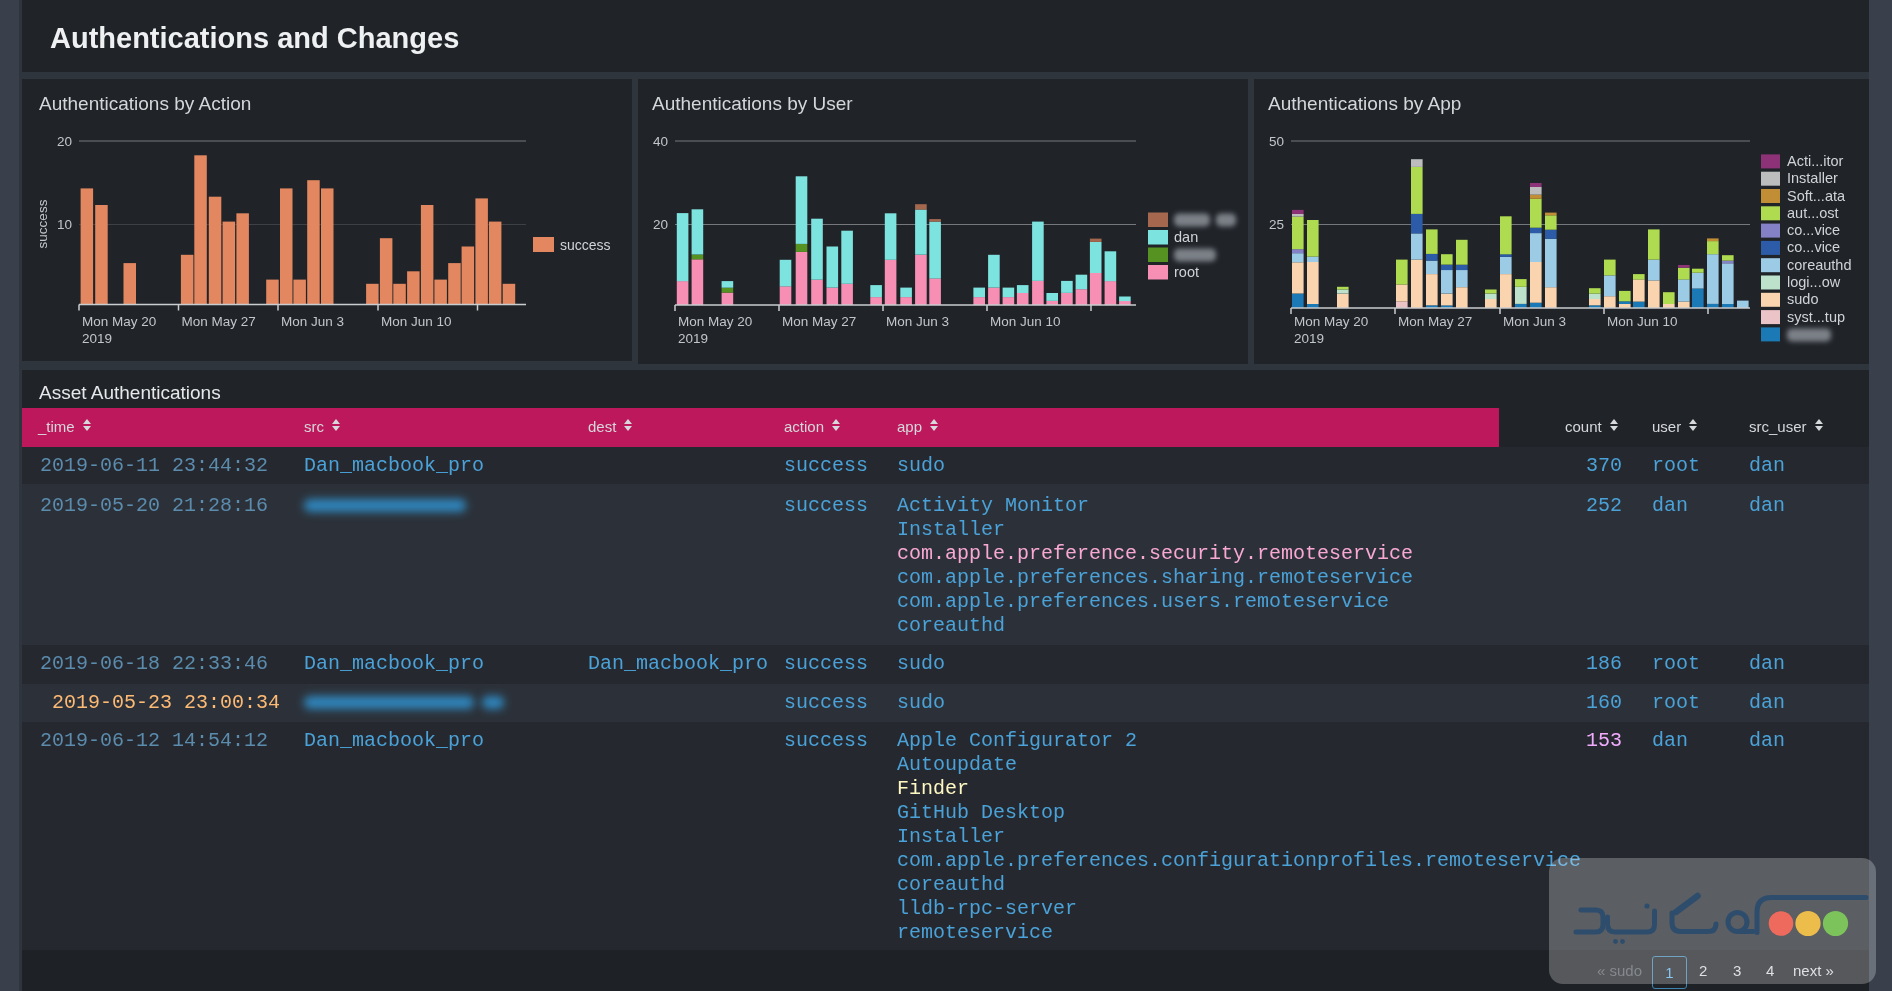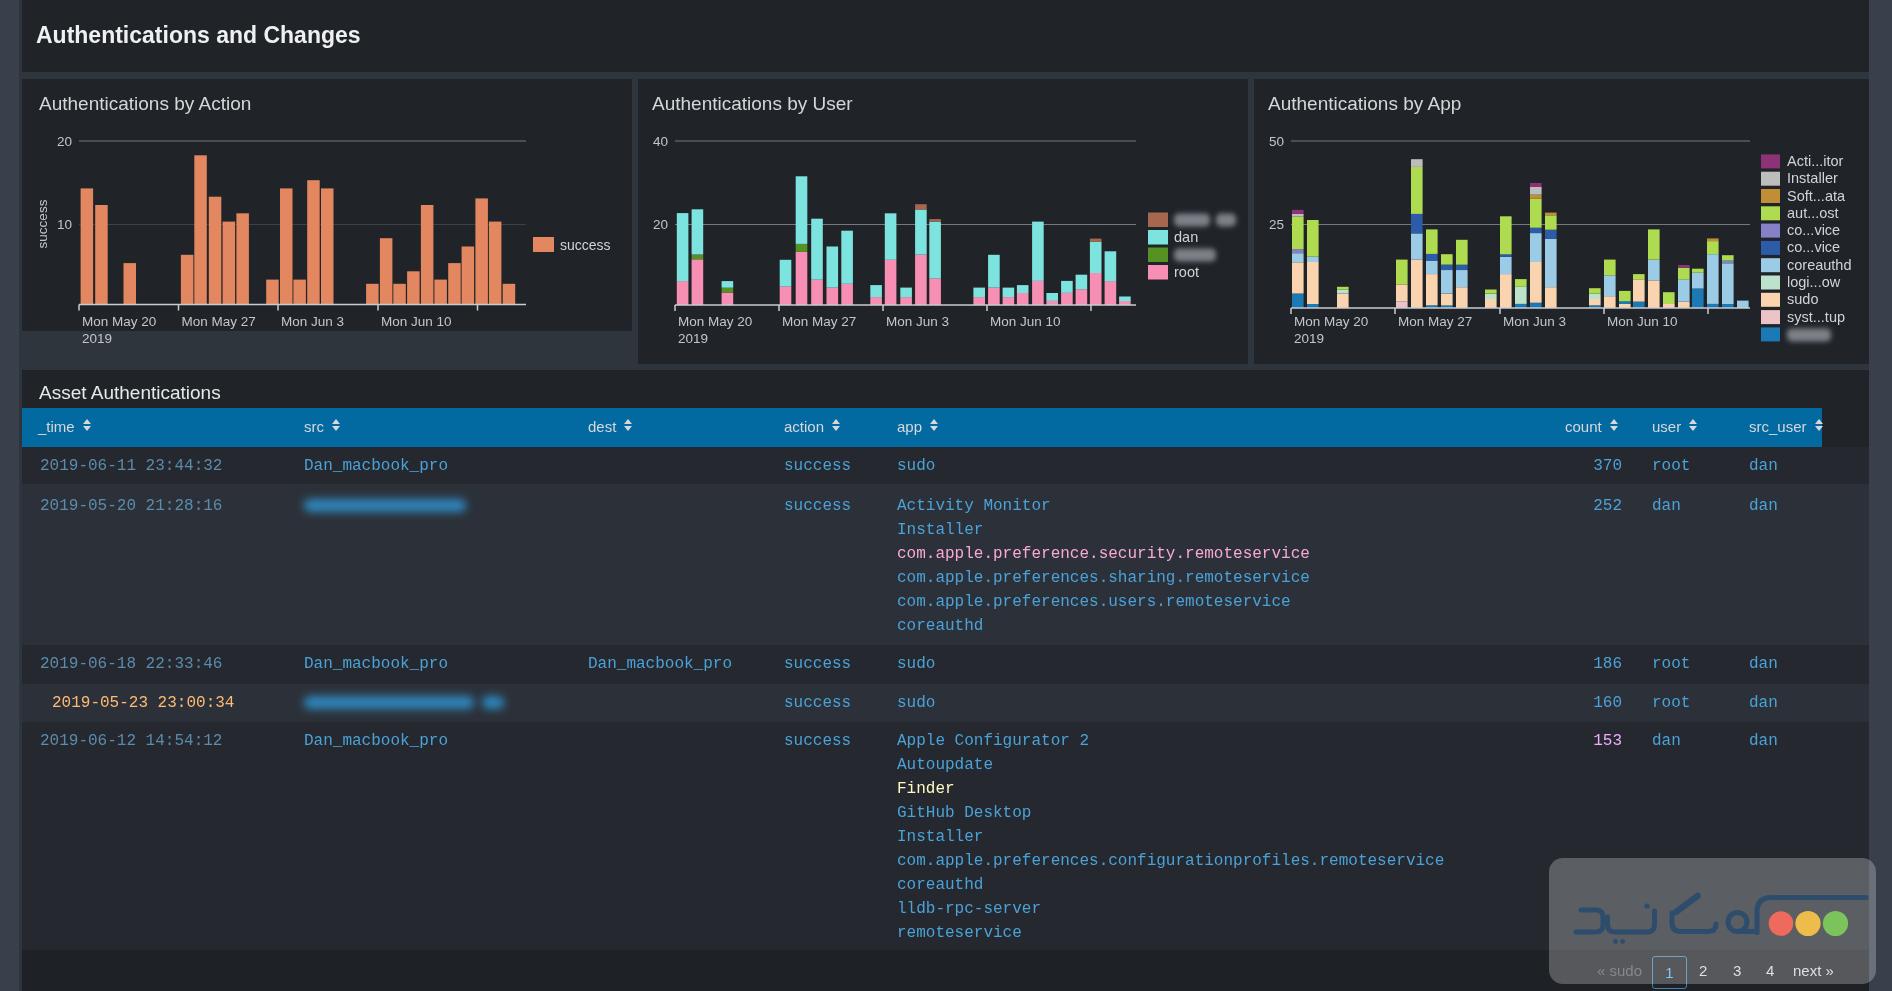--- a/index.html
+++ b/index.html
@@ -1,32 +1,32 @@
 <!DOCTYPE html>
 <html><head><meta charset="utf-8">
 <style>
 *{margin:0;padding:0;box-sizing:border-box}
 html,body{width:1892px;height:991px;overflow:hidden;background:#2F353D;font-family:"Liberation Sans",sans-serif}
 .panel{position:absolute;background:#202429}
-.mono{position:absolute;font-family:"Liberation Mono",monospace;font-size:16px;line-height:18px;white-space:pre}
+.mono{position:absolute;font-family:"Liberation Mono",monospace;font-size:20px;line-height:18px;white-space:pre}
 .th{position:absolute;top:10px;font-size:15px;color:#d6d8db;white-space:nowrap}
 .sort{display:inline-block;position:relative;width:11px;height:13px;margin-left:7px}
 .sort i{position:absolute;left:1px;width:0;height:0;border-left:4.5px solid transparent;border-right:4.5px solid transparent}
 .sort .u{top:0;border-bottom:5px solid #d6d8db}
 .sort .d{bottom:1px;border-top:5px solid #d6d8db}
 </style></head>
 <body>
 <div style="position:absolute;left:0;top:0;width:19px;height:991px;background:#39404C"></div>
 <div style="position:absolute;left:1869px;top:0;width:23px;height:991px;background:#39404C"></div>
 
 <div class="panel" style="left:22px;top:0;width:1847px;height:72px">
-  <div style="position:absolute;left:14px;top:22px;font-size:23px;font-weight:bold;color:#eef0f2">Authentications and Changes</div>
+  <div style="position:absolute;left:28px;top:22px;font-size:29px;font-weight:bold;color:#eef0f2">Authentications and Changes</div>
 </div>
 
-<div class="panel" style="left:22px;top:79px;width:610px;height:252px">
+<div class="panel" style="left:22px;top:79px;width:610px;height:282px">
     <svg width="610" height="282" style="position:absolute;left:0;top:0">
       <text x="17" y="31" font-size="19" fill="#d4d7da">Authentications by Action</text>
       <line x1="57" y1="62" x2="504" y2="62" stroke="#75797d" stroke-width="1"></line>
       <line x1="57" y1="145.5" x2="504" y2="145.5" stroke="#3d4146" stroke-width="1"></line>
       <text x="50" y="66.5" font-size="13.5" fill="#c2c6ca" text-anchor="end">20</text>
       <text x="50" y="150" font-size="13.5" fill="#c2c6ca" text-anchor="end">10</text>
       <text x="25" y="145" font-size="13.5" fill="#c2c6ca" text-anchor="middle" transform="rotate(-90 25 145)">success</text>
       <rect x="58.6" y="109.4" width="12.5" height="116.1" fill="#E2875F"></rect>
       <rect x="73.2" y="126.0" width="12.5" height="99.5" fill="#E2875F"></rect>
       <rect x="101.5" y="184.1" width="12.5" height="41.4" fill="#E2875F"></rect>
@@ -291,21 +291,21 @@
         <filter id="b2" x="-50%" y="-50%" width="200%" height="200%">
           <feGaussianBlur stdDeviation="2.5"></feGaussianBlur>
         </filter>
       </defs>
     </svg>
   </div>
 
 <div class="panel" style="left:22px;top:370px;width:1847px;height:621px"></div>
 <div style="position:absolute;left:39px;top:382px;font-size:19px;color:#e6e8ea">Asset Authentications</div>
 
-<div style="position:absolute;left:22px;top:408px;width:1800px;height:39px;background:#0369a1">
+<div style="position:absolute;left:22px;top:408px;width:1477px;height:39px;background:#be185d">
   <div class="th" style="left:16px">_time<span class="sort"><i class="u"></i><i class="d"></i></span></div>
     <div class="th" style="left:282px">src<span class="sort"><i class="u"></i><i class="d"></i></span></div>
     <div class="th" style="left:566px">dest<span class="sort"><i class="u"></i><i class="d"></i></span></div>
     <div class="th" style="left:762px">action<span class="sort"><i class="u"></i><i class="d"></i></span></div>
     <div class="th" style="left:875px">app<span class="sort"><i class="u"></i><i class="d"></i></span></div>
   <div class="th" style="left:1543px">count<span class="sort"><i class="u"></i><i class="d"></i></span></div>
   <div class="th" style="left:1630px">user<span class="sort"><i class="u"></i><i class="d"></i></span></div>
   <div class="th" style="left:1727px">src_user<span class="sort"><i class="u"></i><i class="d"></i></span></div>
 </div>
 <div style="position:absolute;left:22px;top:447px;width:1847px;height:37px;background:#25282E"></div>

